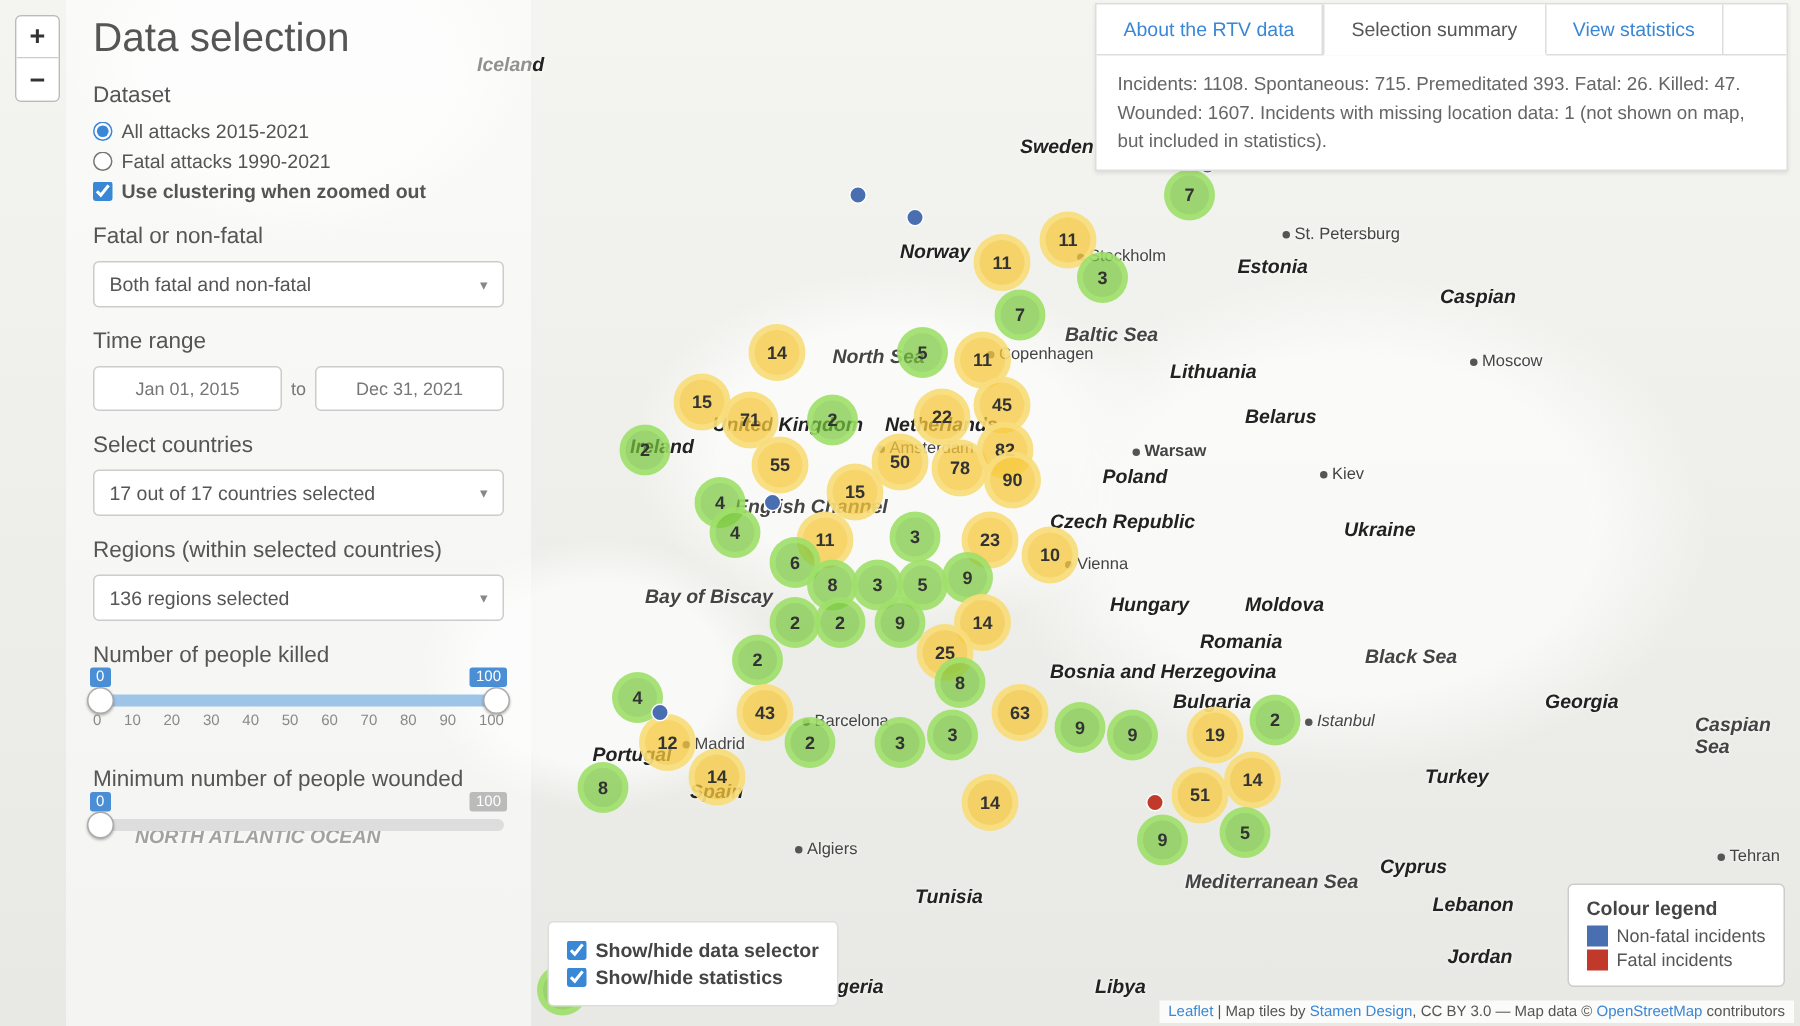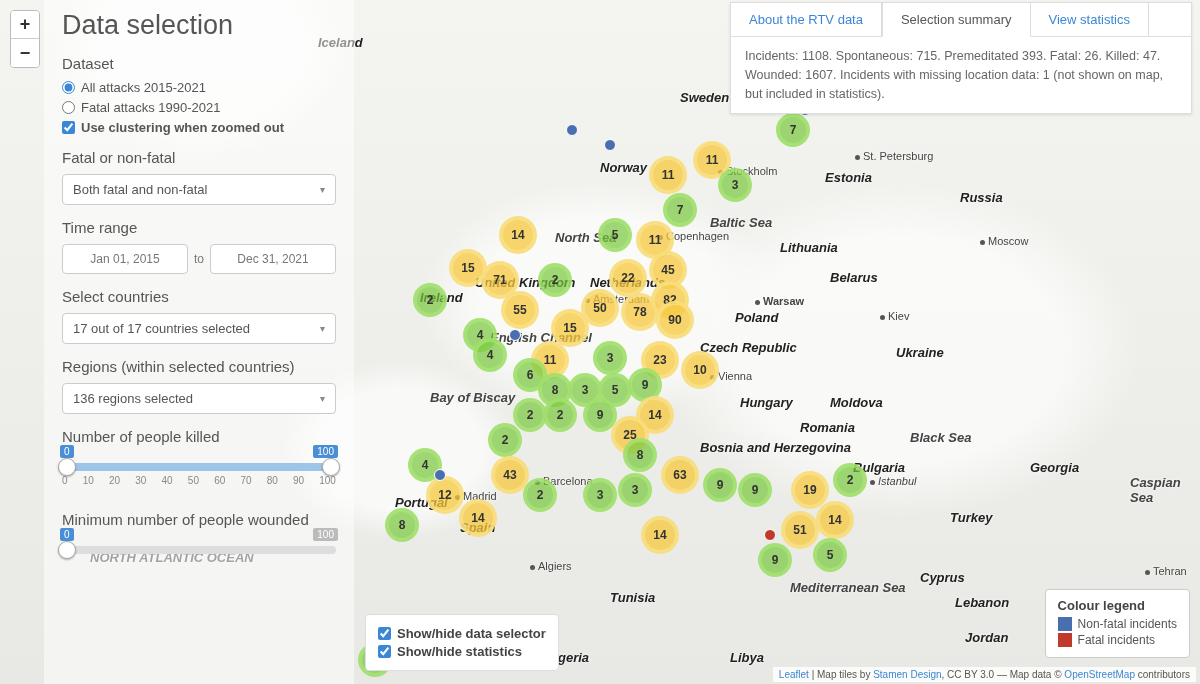--- a/index.html
+++ b/index.html
@@ -58,32 +58,32 @@
 </head>
 <body>
 
 <div class="map-bg">
   <div id="labels">
       <div class="map-label " style="left: 318px; top: 35px;">Iceland</div>
       <div class="map-label " style="left: 600px; top: 160px;">Norway</div>
       <div class="map-label " style="left: 680px; top: 90px;">Sweden</div>
       <div class="map-label " style="left: 775px; top: 90px;">Finland</div>
       <div class="map-label " style="left: 825px; top: 170px;">Estonia</div>
-      <div class="map-label " style="left: 960px; top: 190px;">Russia</div>
+      <div class="map-label " style="left: 960px; top: 190px;">Caspian</div>
       <div class="map-label " style="left: 475px; top: 275px;">United Kingdom</div>
       <div class="map-label " style="left: 420px; top: 290px;">Ireland</div>
       <div class="map-label " style="left: 590px; top: 275px;">Netherlands</div>
       <div class="map-label " style="left: 735px; top: 310px;">Poland</div>
       <div class="map-label " style="left: 700px; top: 340px;">Czech Republic</div>
       <div class="map-label " style="left: 896px; top: 345px; text-align: center;">Ukraine</div>
       <div class="map-label " style="left: 740px; top: 395px;">Hungary</div>
       <div class="map-label " style="left: 830px; top: 395px;">Moldova</div>
       <div class="map-label " style="left: 800px; top: 420px;">Romania</div>
       <div class="map-label " style="left: 700px; top: 440px;">Bosnia and Herzegovina</div>
-      <div class="map-label " style="left: 853px; top: 460px;">Bulgaria</div>
+      <div class="map-label " style="left: 782px; top: 460px;">Bulgaria</div>
       <div class="map-label " style="left: 1030px; top: 460px;">Georgia</div>
       <div class="map-label " style="left: 950px; top: 510px;">Turkey</div>
       <div class="map-label " style="left: 920px; top: 570px;">Cyprus</div>
       <div class="map-label " style="left: 955px; top: 595px;">Lebanon</div>
       <div class="map-label " style="left: 965px; top: 630px;">Jordan</div>
       <div class="map-label " style="left: 395px; top: 495px;">Portugal</div>
       <div class="map-label " style="left: 460px; top: 520px;">Spain</div>
       <div class="map-label " style="left: 415px; top: 620px;">Morocco</div>
       <div class="map-label " style="left: 545px; top: 650px;">Algeria</div>
       <div class="map-label " style="left: 610px; top: 590px;">Tunisia</div>

